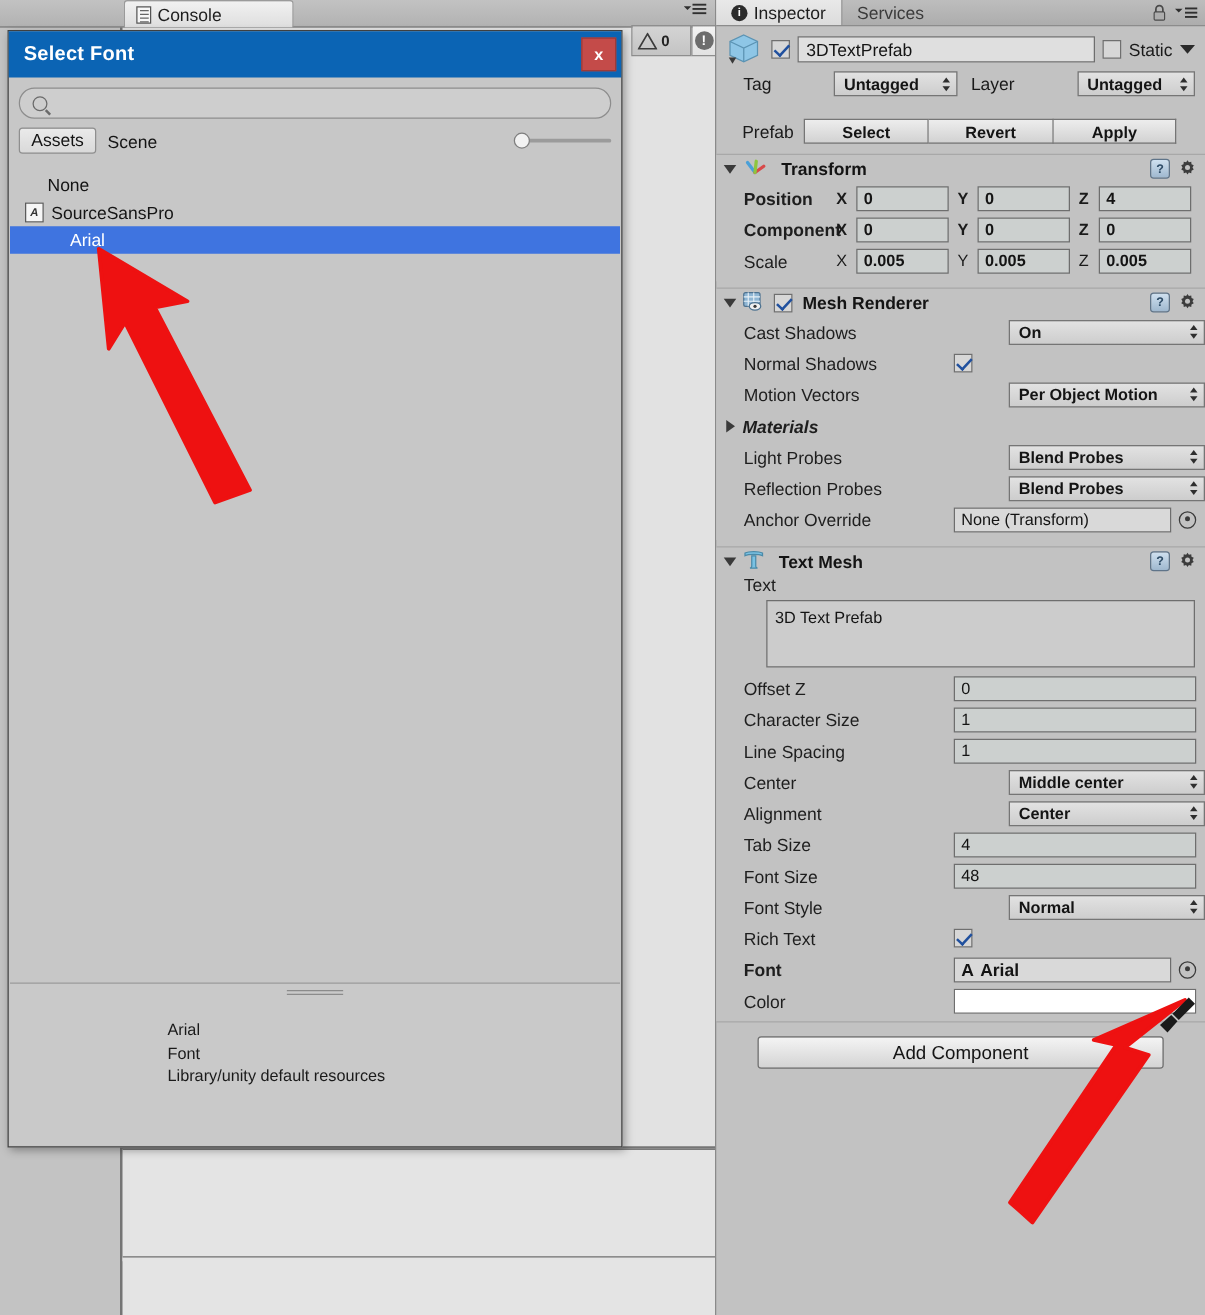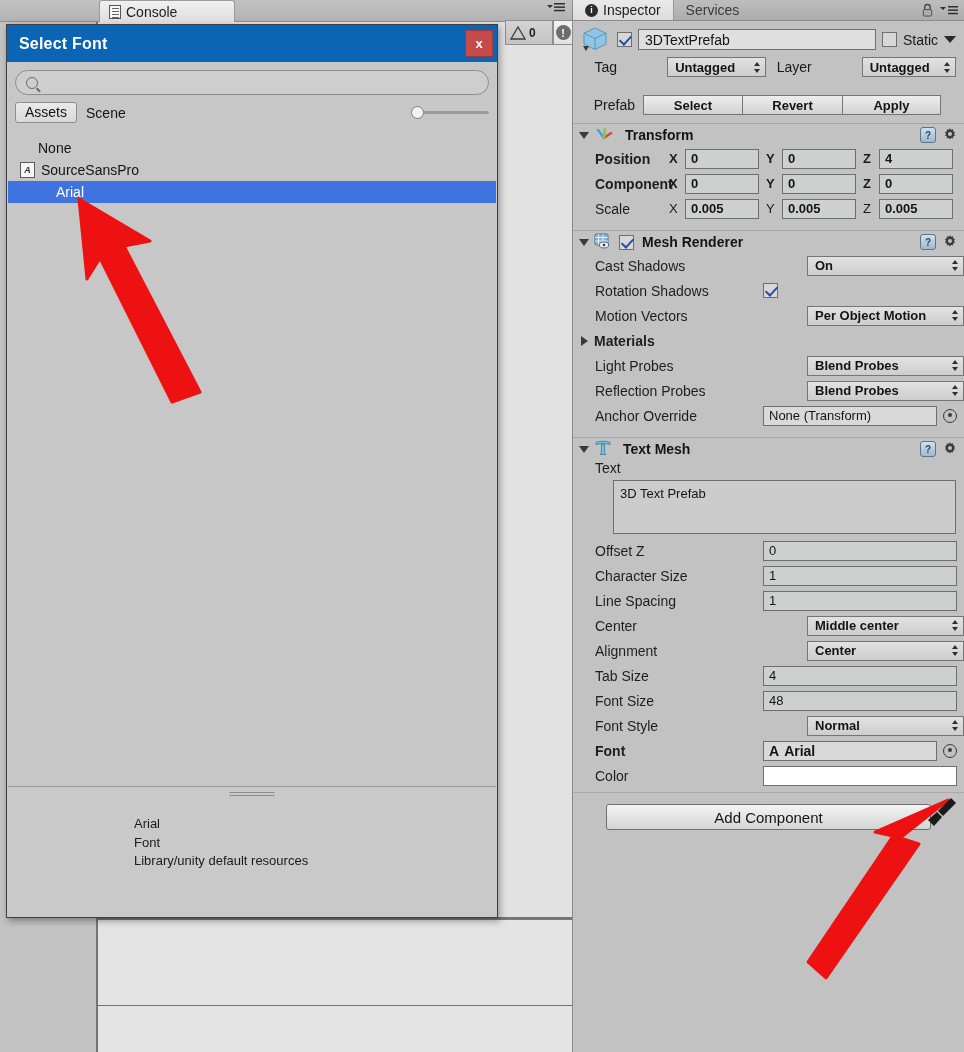--- a/index.html
+++ b/index.html
@@ -452,31 +452,31 @@
         </span>
       </div>
       <div class="row">
         <span class="row-lbl">Cast Shadows</span>
         <span class="popup" style="width:194px;">
           <span style="font-weight:bold;">On</span>
           <span class="updown"></span>
         </span>
       </div>
       <div class="row">
-        <span class="row-lbl">Rotation Shadows</span>
+        <span class="row-lbl">Normal Shadows</span>
         <span class="chk on"></span>
       </div>
       <div class="row">
         <span class="row-lbl">Motion Vectors</span>
         <span class="popup" style="width:194px;">
           <span style="font-weight:bold;">Per Object Motion</span>
           <span class="updown"></span>
         </span>
       </div>
-      <div class="row" style="padding-left:8px;">
+      <div class="row" style="padding-left:8px;font-style:italic;">
         <span class="tri right"></span>
         <span class="row-lbl b" style="margin-left:6px;">Materials</span>
       </div>
       <div class="row">
         <span class="row-lbl">Light Probes</span>
         <span class="popup" style="width:194px;">
           <span style="font-weight:bold;">Blend Probes</span>
           <span class="updown"></span>
         </span>
       </div>
@@ -556,20 +556,24 @@
         <span class="field" style="width:194px;font-weight:normal;">48</span>
       </div>
       <div class="row">
         <span class="row-lbl">Font Style</span>
         <span class="popup" style="width:194px;">
           <span>Normal</span>
           <span class="updown"></span>
         </span>
       </div>
       <div class="row">
+        <span class="row-lbl">Rich Text</span>
+        <span class="chk on"></span>
+      </div>
+      <div class="row">
         <span class="row-lbl b">Font</span>
         <span class="objfield bold" style="width:174px;">
           <span class="fnt-icon" style="margin-left:0;">A</span>
           <span>Arial</span>
         </span>
         <span class="dot-btn" style="margin-left:6px;"></span>
       </div>
       <div class="row">
         <span class="row-lbl">Color</span>
         <span class="colorfield" style="width:194px;"></span>

